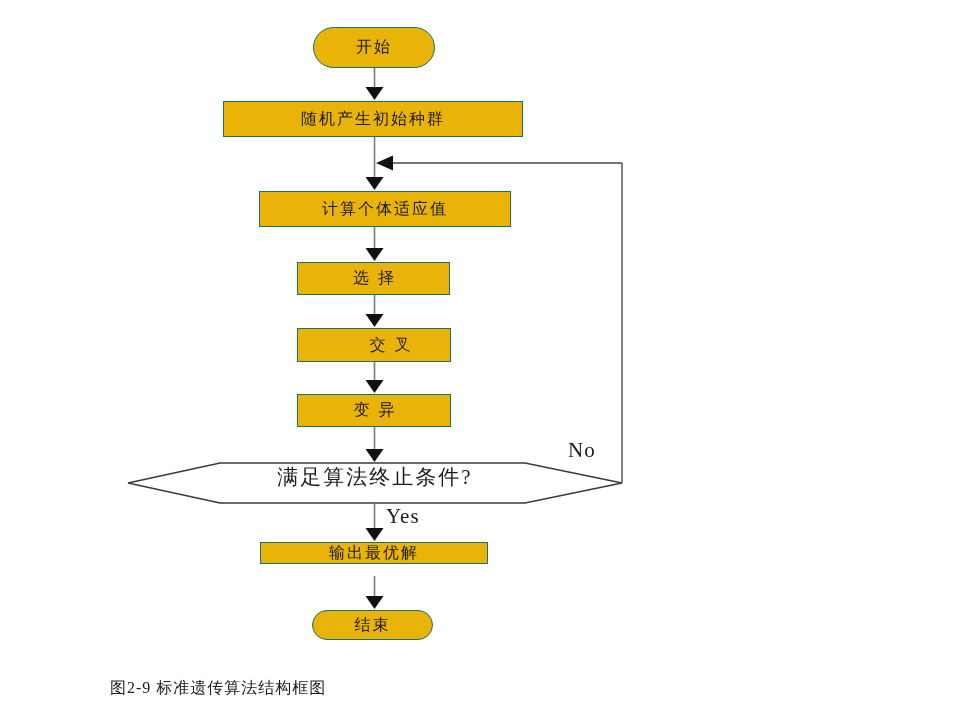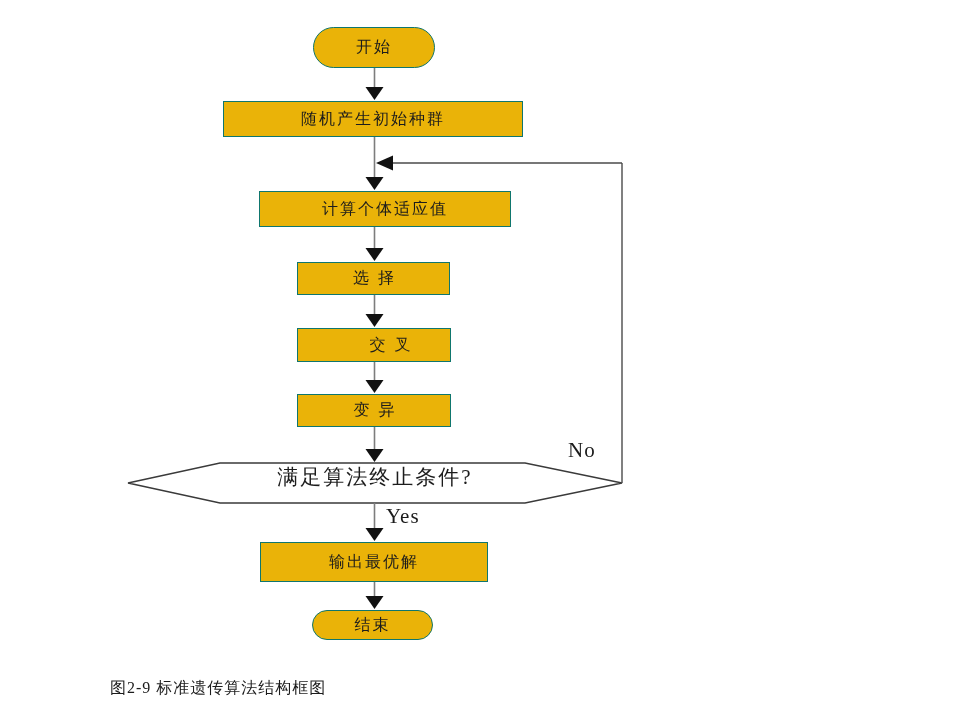--- a/index.html
+++ b/index.html
@@ -132,21 +132,21 @@
   </div>
 
   <div class="node" style="left:297px; top:394px; width:154px; height:33px;">
     <span class="short">变异</span>
   </div>
 
   <div class="hex-label">
     <span>满足算法终止条件?</span>
   </div>
 
-  <div class="node" style="left:260px; top:542px; width:228px; height:40px;">
+  <div class="node" style="left:260px; top:542px; width:228px; height:22px;">
     <span>输出最优解</span>
   </div>
 
   <div class="node stadium" style="left:312px; top:610px; width:121px; height:30px;">
     <span>结束</span>
   </div>
 
   <div id="yes-label" class="edge-label">Yes</div>
   <div id="no-label" class="edge-label">No</div>
 

